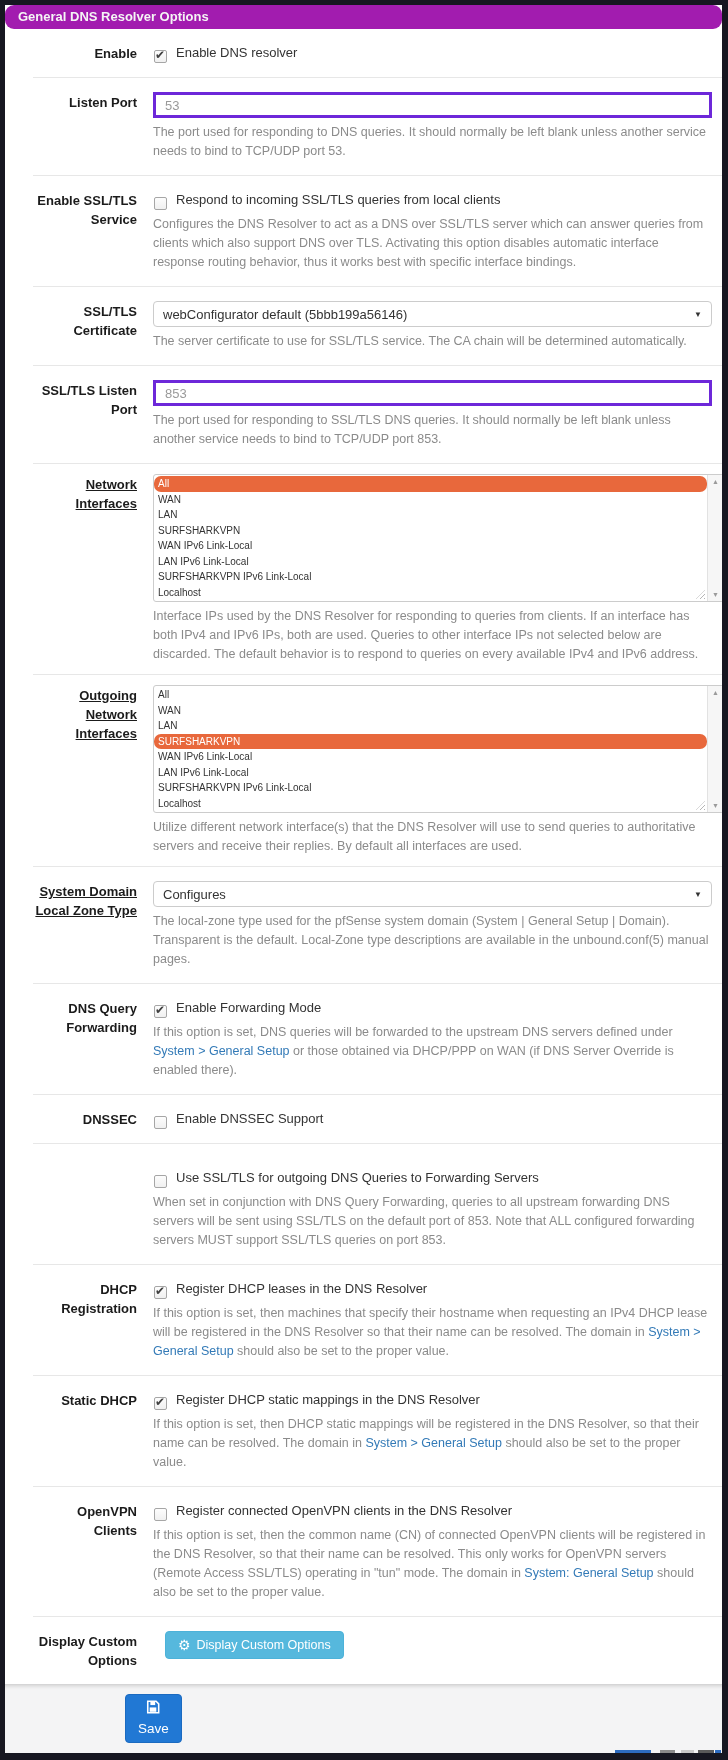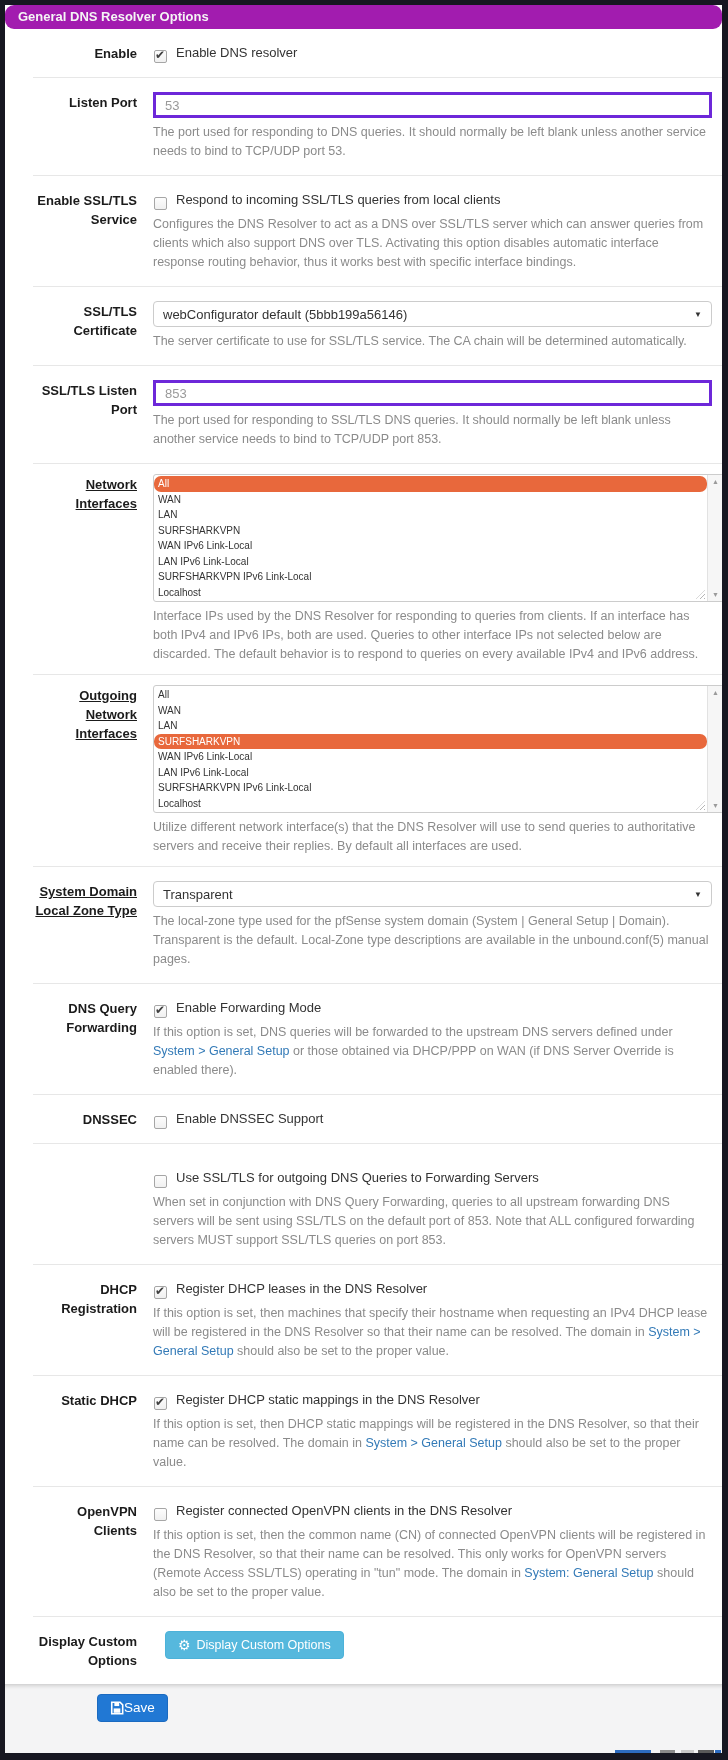--- a/index.html
+++ b/index.html
@@ -90,24 +90,25 @@
     font-family: "Liberation Sans", sans-serif;
   }
   .gear { font-size: 14px; line-height: 14px; color: #fff; }
   .panel-rows { flex: 0 0 auto; margin-left: 28px; }
   .footer {
     flex: 1; min-height: 36px; background: #f4f4f5; position: relative;
     box-shadow: inset 0 5px 5px -4px rgba(0,0,0,0.22);
     padding-top: 10px;
   }
   .btn-save {
-    display: inline-flex; align-items: center; 
+    display: inline-flex; align-items: center; gap: 7px;
     background: #2178d4; color: #fff; border: 1px solid #1b6ac0; border-radius: 4px;
-    font-size: 13.5px; padding: 5px 12px 6px 12px; cursor: pointer; margin-left: 92px;
+    font-size: 13.5px; padding: 5px 12px 6px 12px; cursor: pointer; margin-left: 120px;
     font-family: "Liberation Sans", sans-serif;
+    flex-direction: column;
   }
   .strips { position: absolute; bottom: 0; left: 0; width: 100%; height: 4px; }
   .strips span { position: absolute; bottom: 0; height: 3px; display: block; }
 </style>
 </head>
 <body>
 
 <div class="screen">
 
   <div class="titlebar">General DNS Resolver Options</div>
@@ -207,21 +208,21 @@
           <div class="grip"></div>
         </div>
         <p class="help">Utilize different network interface(s) that the DNS Resolver will use to send queries to authoritative servers and receive their replies. By default all interfaces are used.</p>
       </div>
     </div>
 
     <div class="row">
       <div class="col-label"><span class="lbl u">System Domain Local Zone Type</span></div>
       <div class="col-content">
         <div class="select">
-          <span class="sel-val">Transparent</span>
+          <span class="sel-val">Configures</span>
           <span class="caret">▼</span>
         </div>
         <p class="help">The local-zone type used for the pfSense system domain (System | General Setup | Domain). Transparent is the default. Local-Zone type descriptions are available in the unbound.conf(5) manual pages.</p>
       </div>
     </div>
 
     <div class="row">
       <div class="col-label"><span class="lbl">DNS Query Forwarding</span></div>
       <div class="col-content">
         <label class="cbwrap">

